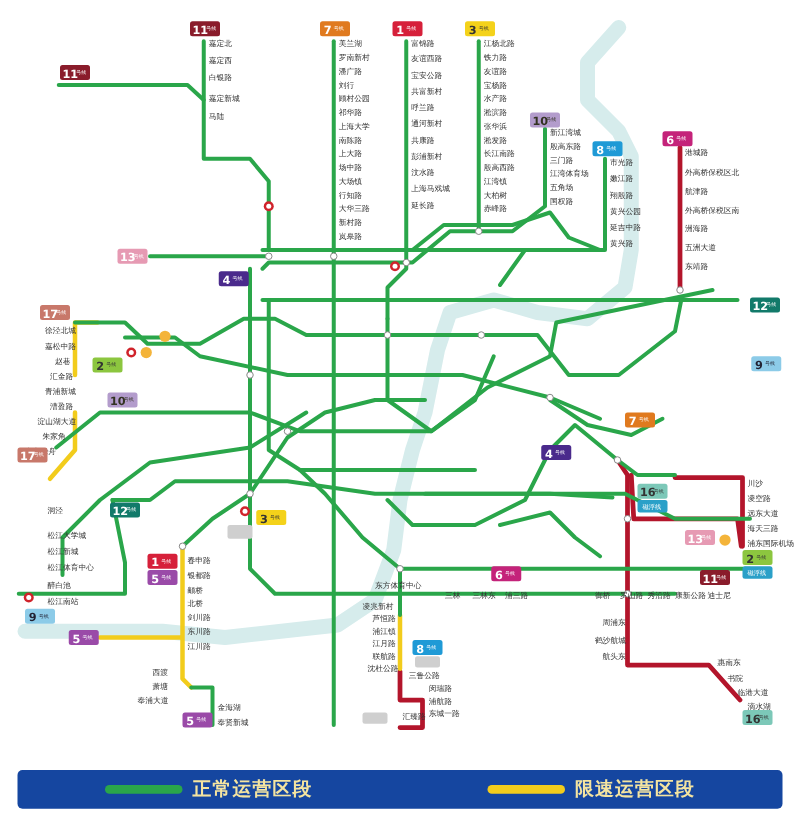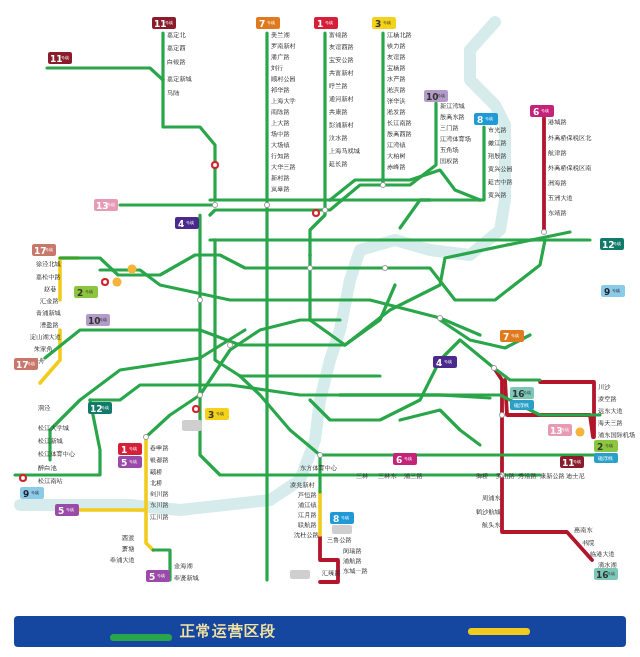--- a/index.html
+++ b/index.html
@@ -9,21 +9,21 @@
   .ln { fill:none; stroke-width:3.2; stroke-linejoin:round; stroke-linecap:round; }
   .ln.normal { stroke:#2aa64a; }
   .ln.limited { stroke:#f2cc1c; stroke-width:3.6; }
   .ln.suspended { stroke:#b3152b; stroke-width:3.8; }
   .stn { font-size:6.2px; fill:#333; }
   .badge rect { rx:2; }
   .badge text { font-size:9px; font-weight:bold; fill:#fff; }
   .badge .sub { font-size:4px; font-weight:normal; }
   .xfer { fill:#fff; stroke:#888; stroke-width:0.8; }
   .legend { position:absolute; left:14px; top:616px; width:612px; height:31px; background:#1546a0; border-radius:4px; display:flex; align-items:center; justify-content:space-around; }
-  .legend-item { display:flex; align-items:flex-end; gap:8px; }
+  .legend-item { display:flex; align-items:center; gap:8px; }
   .swatch { width:62px; height:7px; border-radius:4px; }
   .legend-label { color:#f4e4a0; font-size:15px; font-weight:bold; letter-spacing:1px; }
   .icon-rail { fill:#d0232b; }
   .icon-plane circle { fill:#f4b43a; }
 </style>
 </head>
 <body>
 
 <svg id="map" viewBox="0 0 640 610" xmlns="http://www.w3.org/2000/svg">
 
@@ -407,14 +407,15 @@
   <rect x="182" y="420" width="20" height="11" rx="2" fill="#cfcfcf"></rect>
 </svg>
 
 <div class="legend">
   <div class="legend-item">
     <span class="swatch" style="background:#2aa64a"></span>
     <span class="legend-label">正常运营区段</span>
   </div>
   <div class="legend-item">
     <span class="swatch" style="background:#f2cc1c"></span>
+    <span class="legend-label">限速运营区段</span>
   </div>
 </div>
 
 </body></html>

